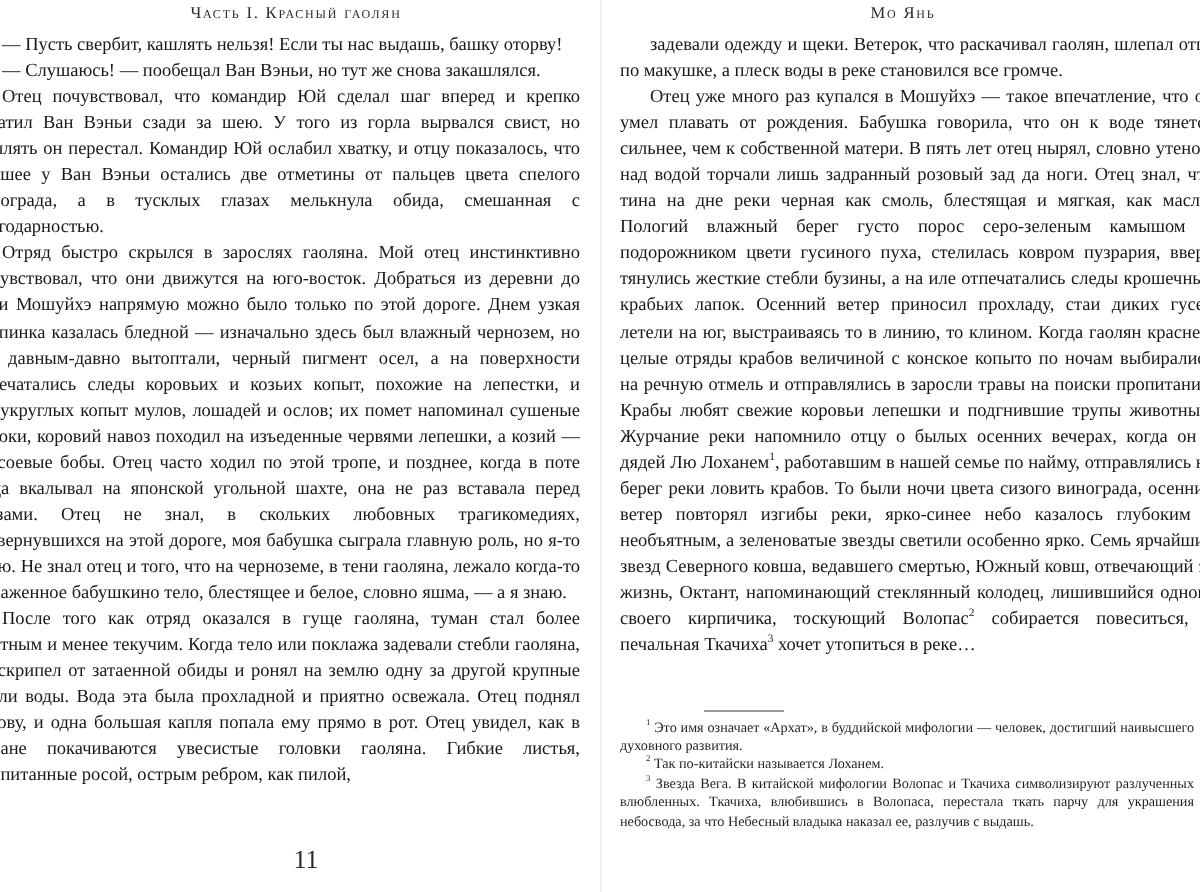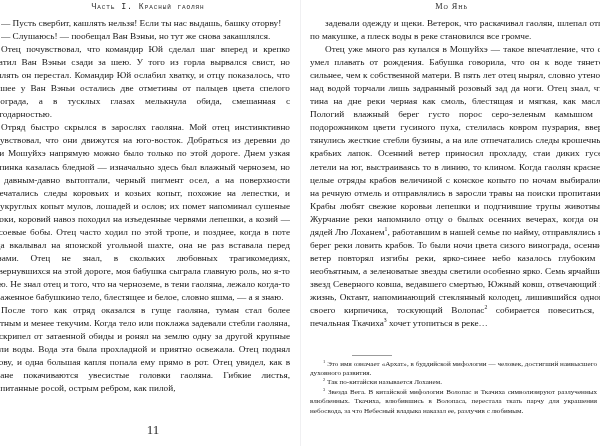--- a/index.html
+++ b/index.html
@@ -48,21 +48,20 @@
     color: #2b2b2b;
     font-variant: small-caps;
     text-transform: none;
     height: 14px;
     line-height: 14px;
     white-space: nowrap;
   }
   .running-head.left-head {
     text-align: center;
     padding-left: 6px;
-    font-family: Liberation Mono, monospace;
   }
   .running-head.right-head {
     padding-right: 4px;
   }
 
   .body-text {
     font-size: 9.25px;
     line-height: 13.05px;
     text-align: justify;
     text-justify: inter-word;
@@ -150,18 +149,18 @@
 
     <div class="body-text">
       <p>задевали одежду и щеки. Ветерок, что раскачивал гаолян, шлепал отца по макушке, а плеск воды в реке становился все громче.</p>
       <p><span>Отец уже много раз купался в Мошуйхэ — такое впечатление, что он умел плавать от рождения. Бабушка говорила, что он к воде тянется сильнее, чем к собственной матери. В пять лет отец нырял, словно утенок, над водой торчали лишь задранный розовый зад да ноги. Отец знал, что тина на дне реки черная как смоль, блестящая и мягкая, как масло. Пологий влажный берег густо порос серо-зеленым камышом и подорожником цвети гусиного пуха, стелилась ковром пузрария, вверх тянулись жесткие стебли бузины, а на иле отпечатались следы крошечных крабьих лапок. Осенний ветер приносил прохладу, стаи диких гусей летели на юг, выстраиваясь то в линию, то клином. Когда гаолян краснел, целые отряды крабов величиной с конское копыто по ночам выбирались на речную отмель и отправлялись в заросли травы на поиски пропитания. Крабы любят свежие коровьи лепешки и подгнившие трупы животных. Журчание реки напомнило отцу о былых осенних вечерах, когда он с дядей Лю Лоханем</span><sup>1</sup><span>, работавшим в нашей семье по найму, отправлялись на берег реки ловить крабов. То были ночи цвета сизого винограда, осенний ветер повторял изгибы реки, ярко-синее небо казалось глубоким и необъятным, а зеленоватые звезды светили особенно ярко. Семь ярчайших звезд Северного ковша, ведавшего смертью, Южный ковш, отвечающий за жизнь, Октант, напоминающий стеклянный колодец, лишившийся одного своего кирпичика, тоскующий Волопас</span><sup>2</sup><span> собирается повеситься, а печальная Ткачиха</span><sup>3</sup><span> хочет утопиться в реке…</span></p>
     </div>
 
     <div class="footnotes">
       <div class="footnote-rule"></div>
       <p><sup>1</sup> <span>Это имя означает «Архат», в буддийской мифологии — человек, достигший наивысшего духовного развития.</span></p>
       <p><sup>2</sup> <span>Так по-китайски называется Лоханем.</span></p>
-      <p><sup>3</sup> <span>Звезда Вега. В китайской мифологии Волопас и Ткачиха символизируют разлученных влюбленных. Ткачиха, влюбившись в Волопаса, перестала ткать парчу для украшения небосвода, за что Небесный владыка наказал ее, разлучив с любимым.</span></p>
+      <p><sup>3</sup> <span>Звезда Вега. В китайской мифологии Волопас и Ткачиха символизируют разлученных влюбленных. Ткачиха, влюбившись в Волопаса, перестала ткать парчу для украшения небосвода, за что Небесный владыка наказал ее, разлучив с выдашь.</span></p>
     </div>
 
   </div>
 
 </div>
 
 </body></html>

